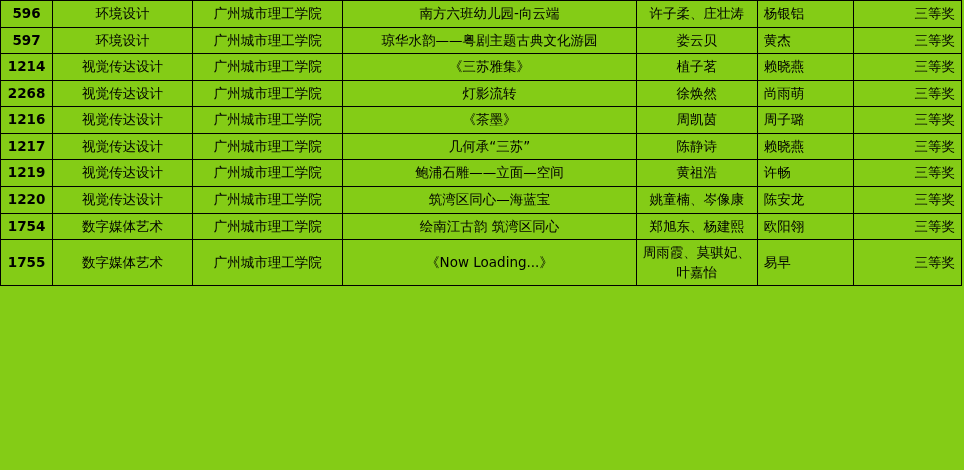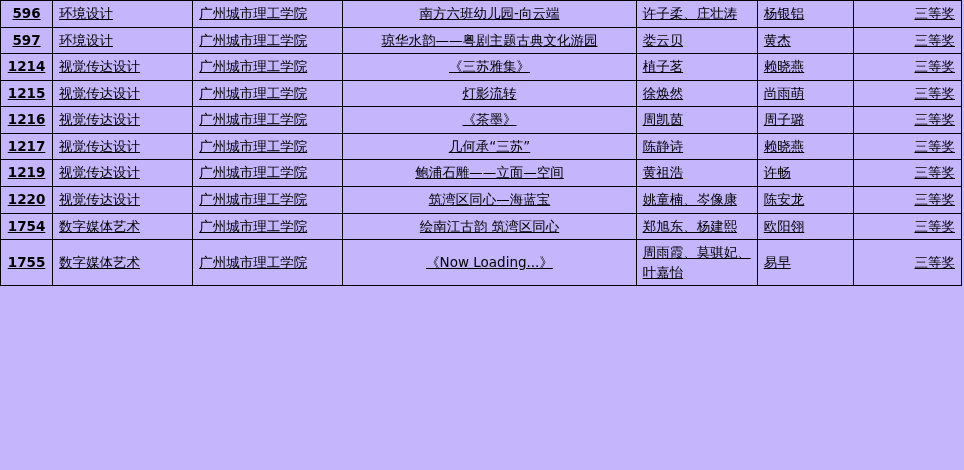--- a/index.html
+++ b/index.html
@@ -9,22 +9,21 @@
   }
   body {
     font-family: "DejaVu Sans", "Liberation Sans", sans-serif;
     color: #000000;
   }
   #sheet {
     width: 964px;
     height: 470px;
     position: relative;
     overflow: hidden;
-    background: #c4b5fd;
-    text-decoration: underline;
+    background: #84cc16;
   }
   table.award-table {
     border-collapse: collapse;
     table-layout: fixed;
     width: 962px;
     margin: 0;
     border-top: 1px solid #000;
     border-left: 1px solid #000;
   }
   table.award-table td {
@@ -36,29 +35,30 @@
     vertical-align: middle;
     word-wrap: break-word;
     overflow-wrap: break-word;
   }
   td.c-id {
     text-align: center;
     font-weight: bold;
     font-size: 14px;
   }
   td.c-cat {
-    text-align: left;
+    text-align: center;
   }
   td.c-school {
+    text-align: center;
   }
   td.c-title {
     text-align: center;
   }
   td.c-author {
-    text-align: left;
+    text-align: center;
   }
   td.c-advisor {
     text-align: left;
   }
   td.c-prize {
     text-align: right;
   }
   col.w-id      { width: 52px; }
   col.w-cat     { width: 140px; }
   col.w-school  { width: 150px; }
@@ -103,21 +103,21 @@
       <tr>
         <td class="c-id">1214</td>
         <td class="c-cat">视觉传达设计</td>
         <td class="c-school">广州城市理工学院</td>
         <td class="c-title">《三苏雅集》</td>
         <td class="c-author">植子茗</td>
         <td class="c-advisor">赖晓燕</td>
         <td class="c-prize">三等奖</td>
       </tr>
       <tr>
-        <td class="c-id">1215</td>
+        <td class="c-id">2268</td>
         <td class="c-cat">视觉传达设计</td>
         <td class="c-school">广州城市理工学院</td>
         <td class="c-title">灯影流转</td>
         <td class="c-author">徐焕然</td>
         <td class="c-advisor">尚雨萌</td>
         <td class="c-prize">三等奖</td>
       </tr>
       <tr>
         <td class="c-id">1216</td>
         <td class="c-cat">视觉传达设计</td>

